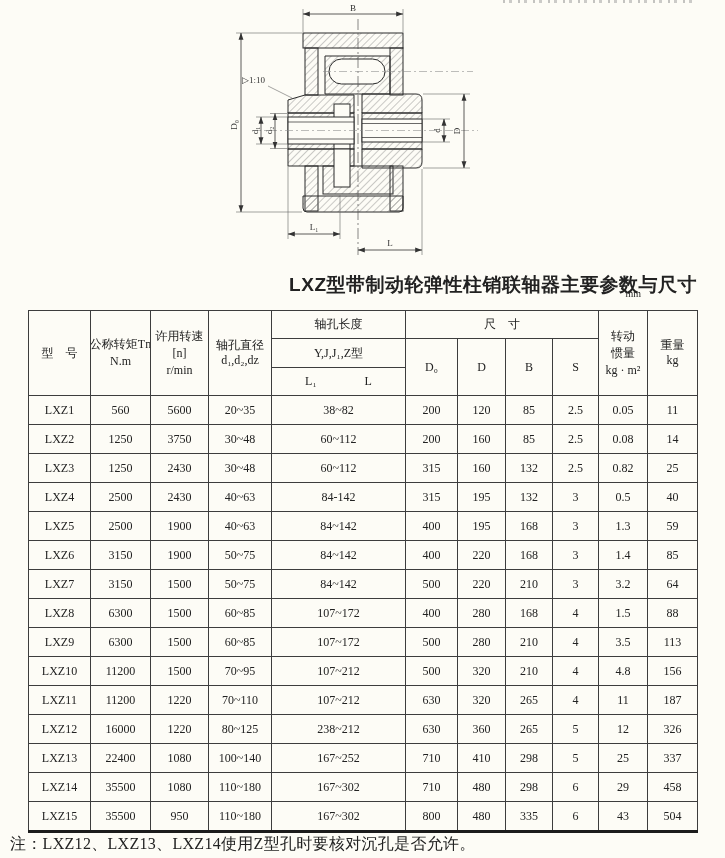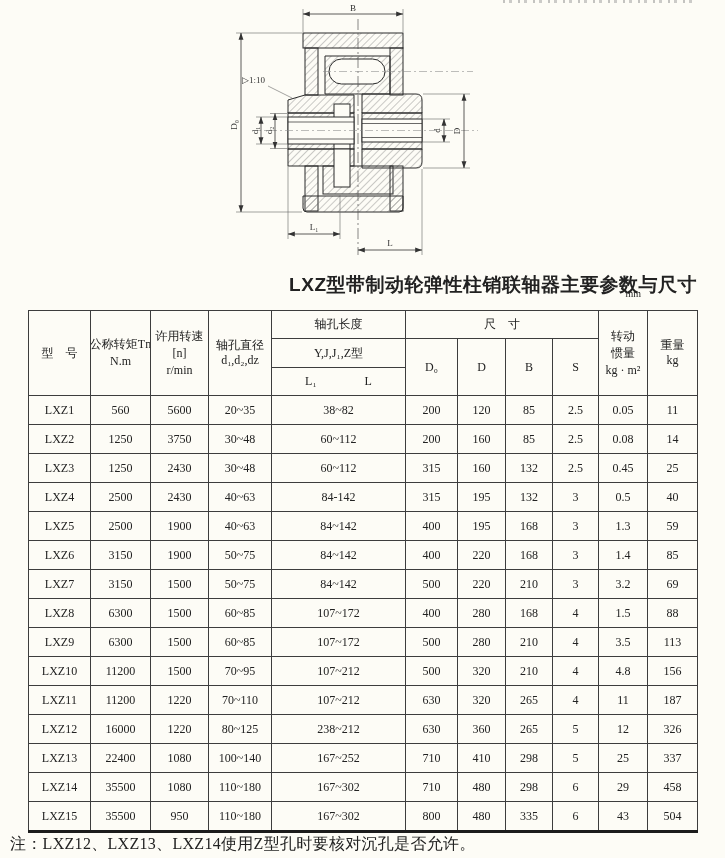--- a/index.html
+++ b/index.html
@@ -246,21 +246,21 @@
       <tr>
         <td>LXZ3</td>
         <td>1250</td>
         <td>2430</td>
         <td>30~48</td>
         <td>60~112</td>
         <td>315</td>
         <td>160</td>
         <td>132</td>
         <td>2.5</td>
-        <td>0.45</td>
+        <td>0.82</td>
         <td>25</td>
       </tr>
       <tr>
         <td>LXZ4</td>
         <td>2500</td>
         <td>2430</td>
         <td>40~63</td>
         <td>84-142</td>
         <td>315</td>
         <td>195</td>
@@ -299,21 +299,21 @@
         <td>LXZ7</td>
         <td>3150</td>
         <td>1500</td>
         <td>50~75</td>
         <td>84~142</td>
         <td>500</td>
         <td>220</td>
         <td>210</td>
         <td>3</td>
         <td>3.2</td>
-        <td>69</td>
+        <td>64</td>
       </tr>
       <tr>
         <td>LXZ8</td>
         <td>6300</td>
         <td>1500</td>
         <td>60~85</td>
         <td>107~172</td>
         <td>400</td>
         <td>280</td>
         <td>168</td>

